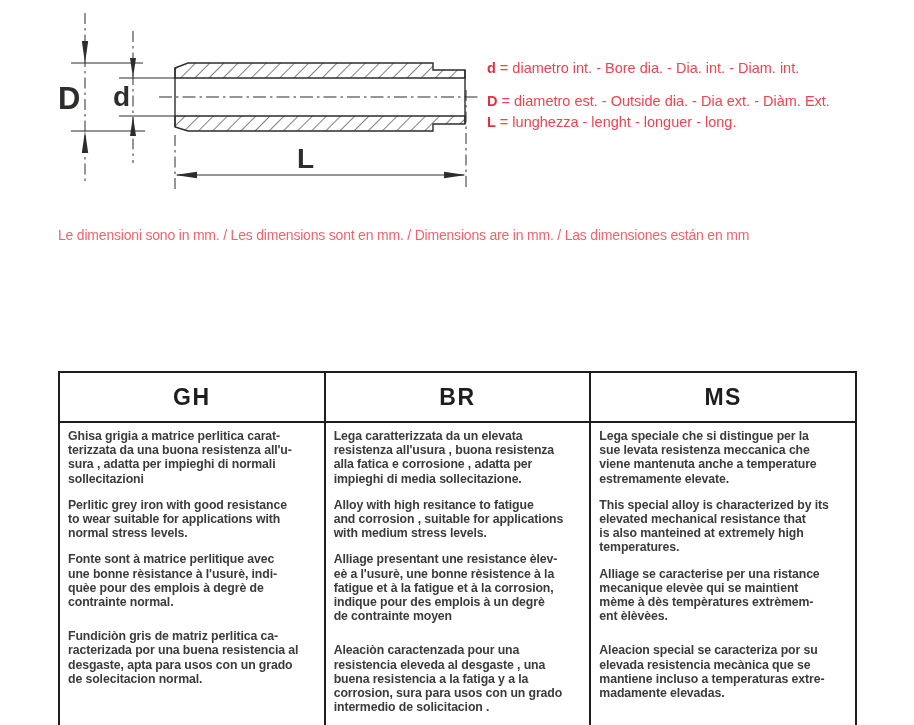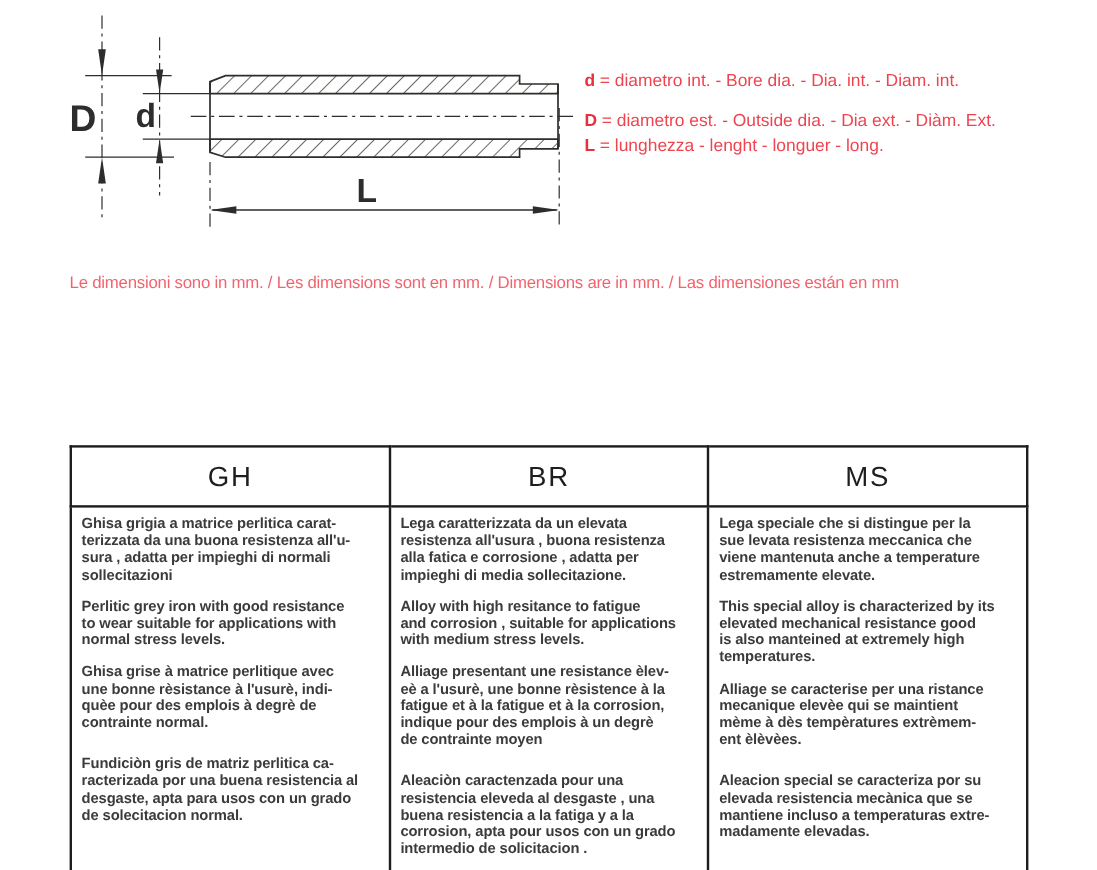--- a/index.html
+++ b/index.html
@@ -23,21 +23,21 @@
   }
   
   .grade-table{
     position:absolute;left:58px;top:371px;width:799px;height:332px;
     border-collapse:collapse;table-layout:fixed;
   }
   .grade-table th,.grade-table td{
     border:2px solid #1d1d1d;vertical-align:top;overflow:hidden;
   }
   .grade-table th{
-    height:46px;font-size:23px;font-weight:normal;letter-spacing:1.5px;
+    height:46px;font-size:23px;font-weight:bold;letter-spacing:1.5px;
     color:#1e1e1e;text-align:center;vertical-align:middle;
   }
   .grade-table td{height:278px;padding:6px 7px 18px 8px;font-weight:bold;}
   .para{
     font-size:12.3px;line-height:14.2px;color:#3b3b3b;
     white-space:pre-line;margin:0 0 12px 0;letter-spacing:-0.1px;
   }
   .para:last-child{margin-bottom:0;margin-top:20px;}
 </style>
 </head>
@@ -120,21 +120,21 @@
     <tbody>
       <tr>
         <td>
           <div class="para">Ghisa grigia a matrice perlitica carat-
 terizzata da una buona resistenza all'u-
 sura , adatta per impieghi di normali
 sollecitazioni</div>
           <div class="para">Perlitic grey iron with good resistance
 to wear suitable for applications with
 normal stress levels.</div>
-          <div class="para">Ghisa grise à matrice perlitique avec
+          <div class="para">Fonte sont à matrice perlitique avec
 une bonne rèsistance à l'usurè, indi-
 quèe pour des emplois à degrè de
 contrainte normal.</div>
           <div class="para">Fundiciòn gris de matriz perlitica ca-
 racterizada por una buena resistencia al
 desgaste, apta para usos con un grado
 de solecitacion normal.</div>
         </td>
         <td>
           <div class="para">Lega caratterizzata da un elevata
@@ -145,30 +145,30 @@
 and corrosion , suitable for applications
 with medium stress levels.</div>
           <div class="para">Alliage presentant une resistance èlev-
 eè a l'usurè, une bonne rèsistence à la
 fatigue et à la fatigue et à la corrosion,
 indique pour des emplois à un degrè
 de contrainte moyen</div>
           <div class="para">Aleaciòn caractenzada pour una
 resistencia eleveda al desgaste , una
 buena resistencia a la fatiga y a la
-corrosion, apta pour usos con un grado
+corrosion, sura para usos con un grado
 intermedio de solicitacion .</div>
         </td>
         <td>
           <div class="para">Lega speciale che si distingue per la
 sue levata resistenza meccanica che
 viene mantenuta anche a temperature
 estremamente elevate.</div>
           <div class="para">This special alloy is characterized by its
-elevated mechanical resistance good
+elevated mechanical resistance that
 is also manteined at extremely high
 temperatures.</div>
           <div class="para">Alliage se caracterise per una ristance
 mecanique elevèe qui se maintient
 mème à dès tempèratures extrèmem-
 ent èlèvèes.</div>
           <div class="para">Aleacion special se caracteriza por su
 elevada resistencia mecànica que se
 mantiene incluso a temperaturas extre-
 madamente elevadas.</div>

